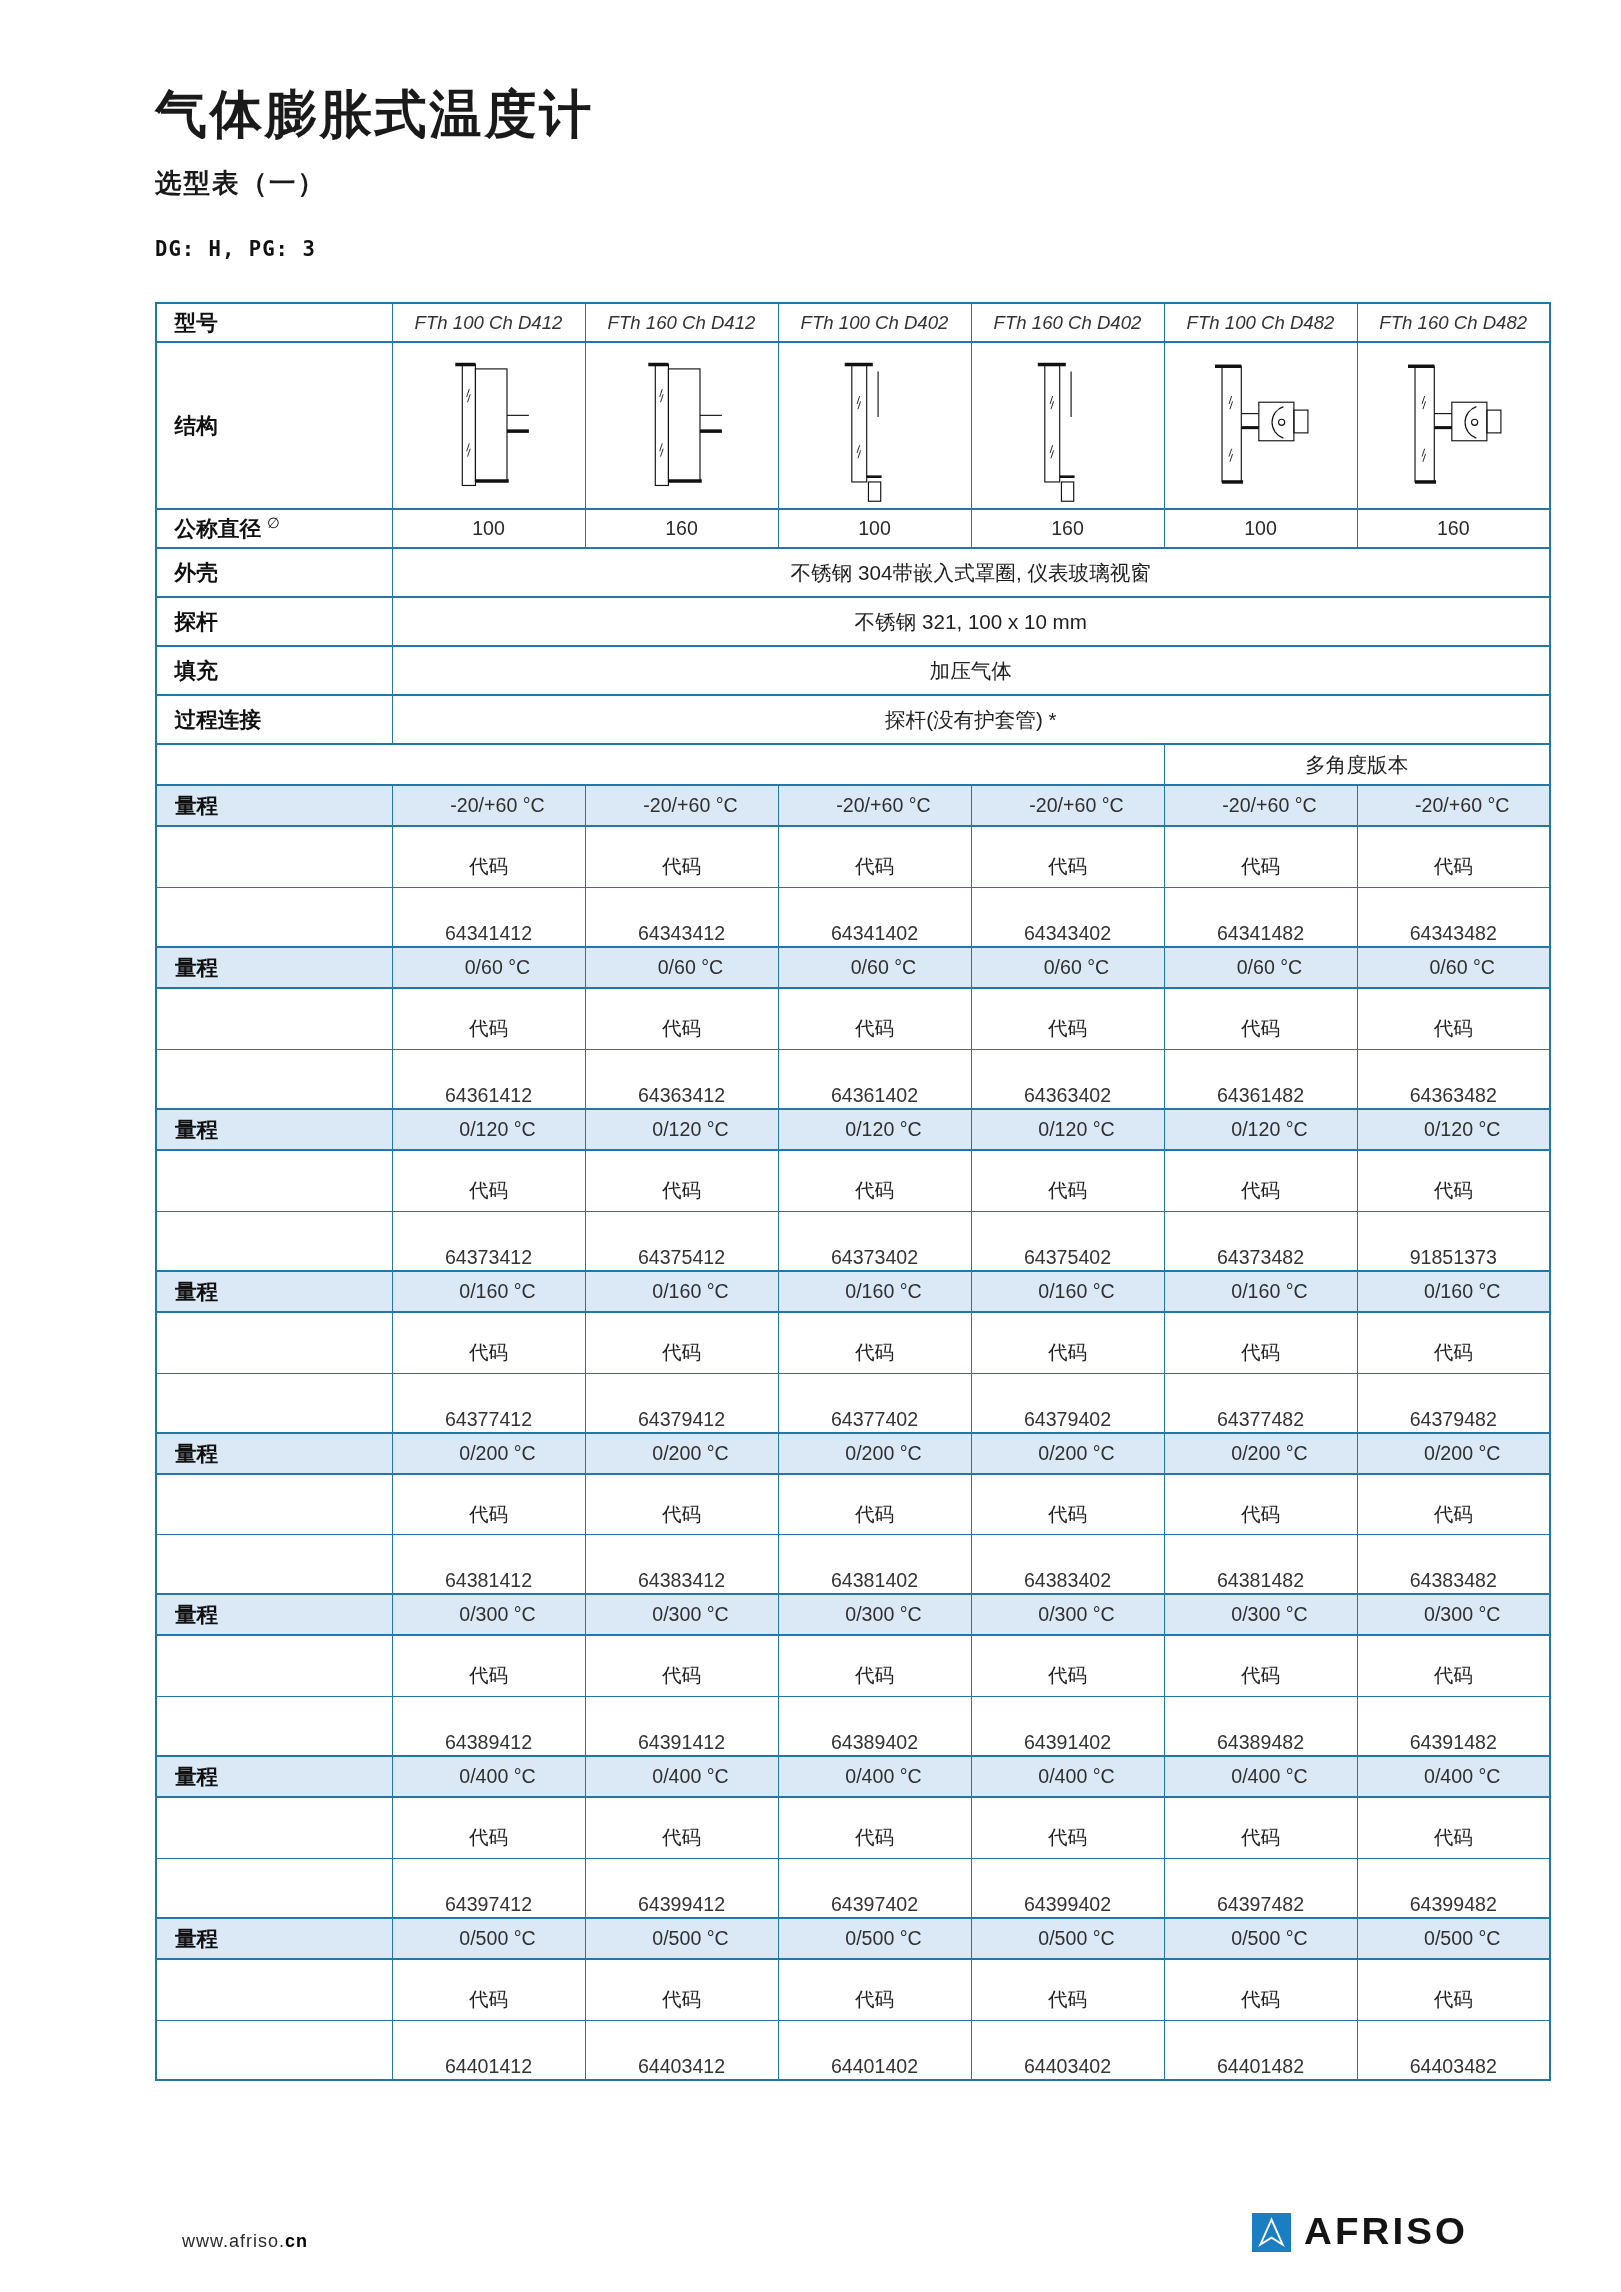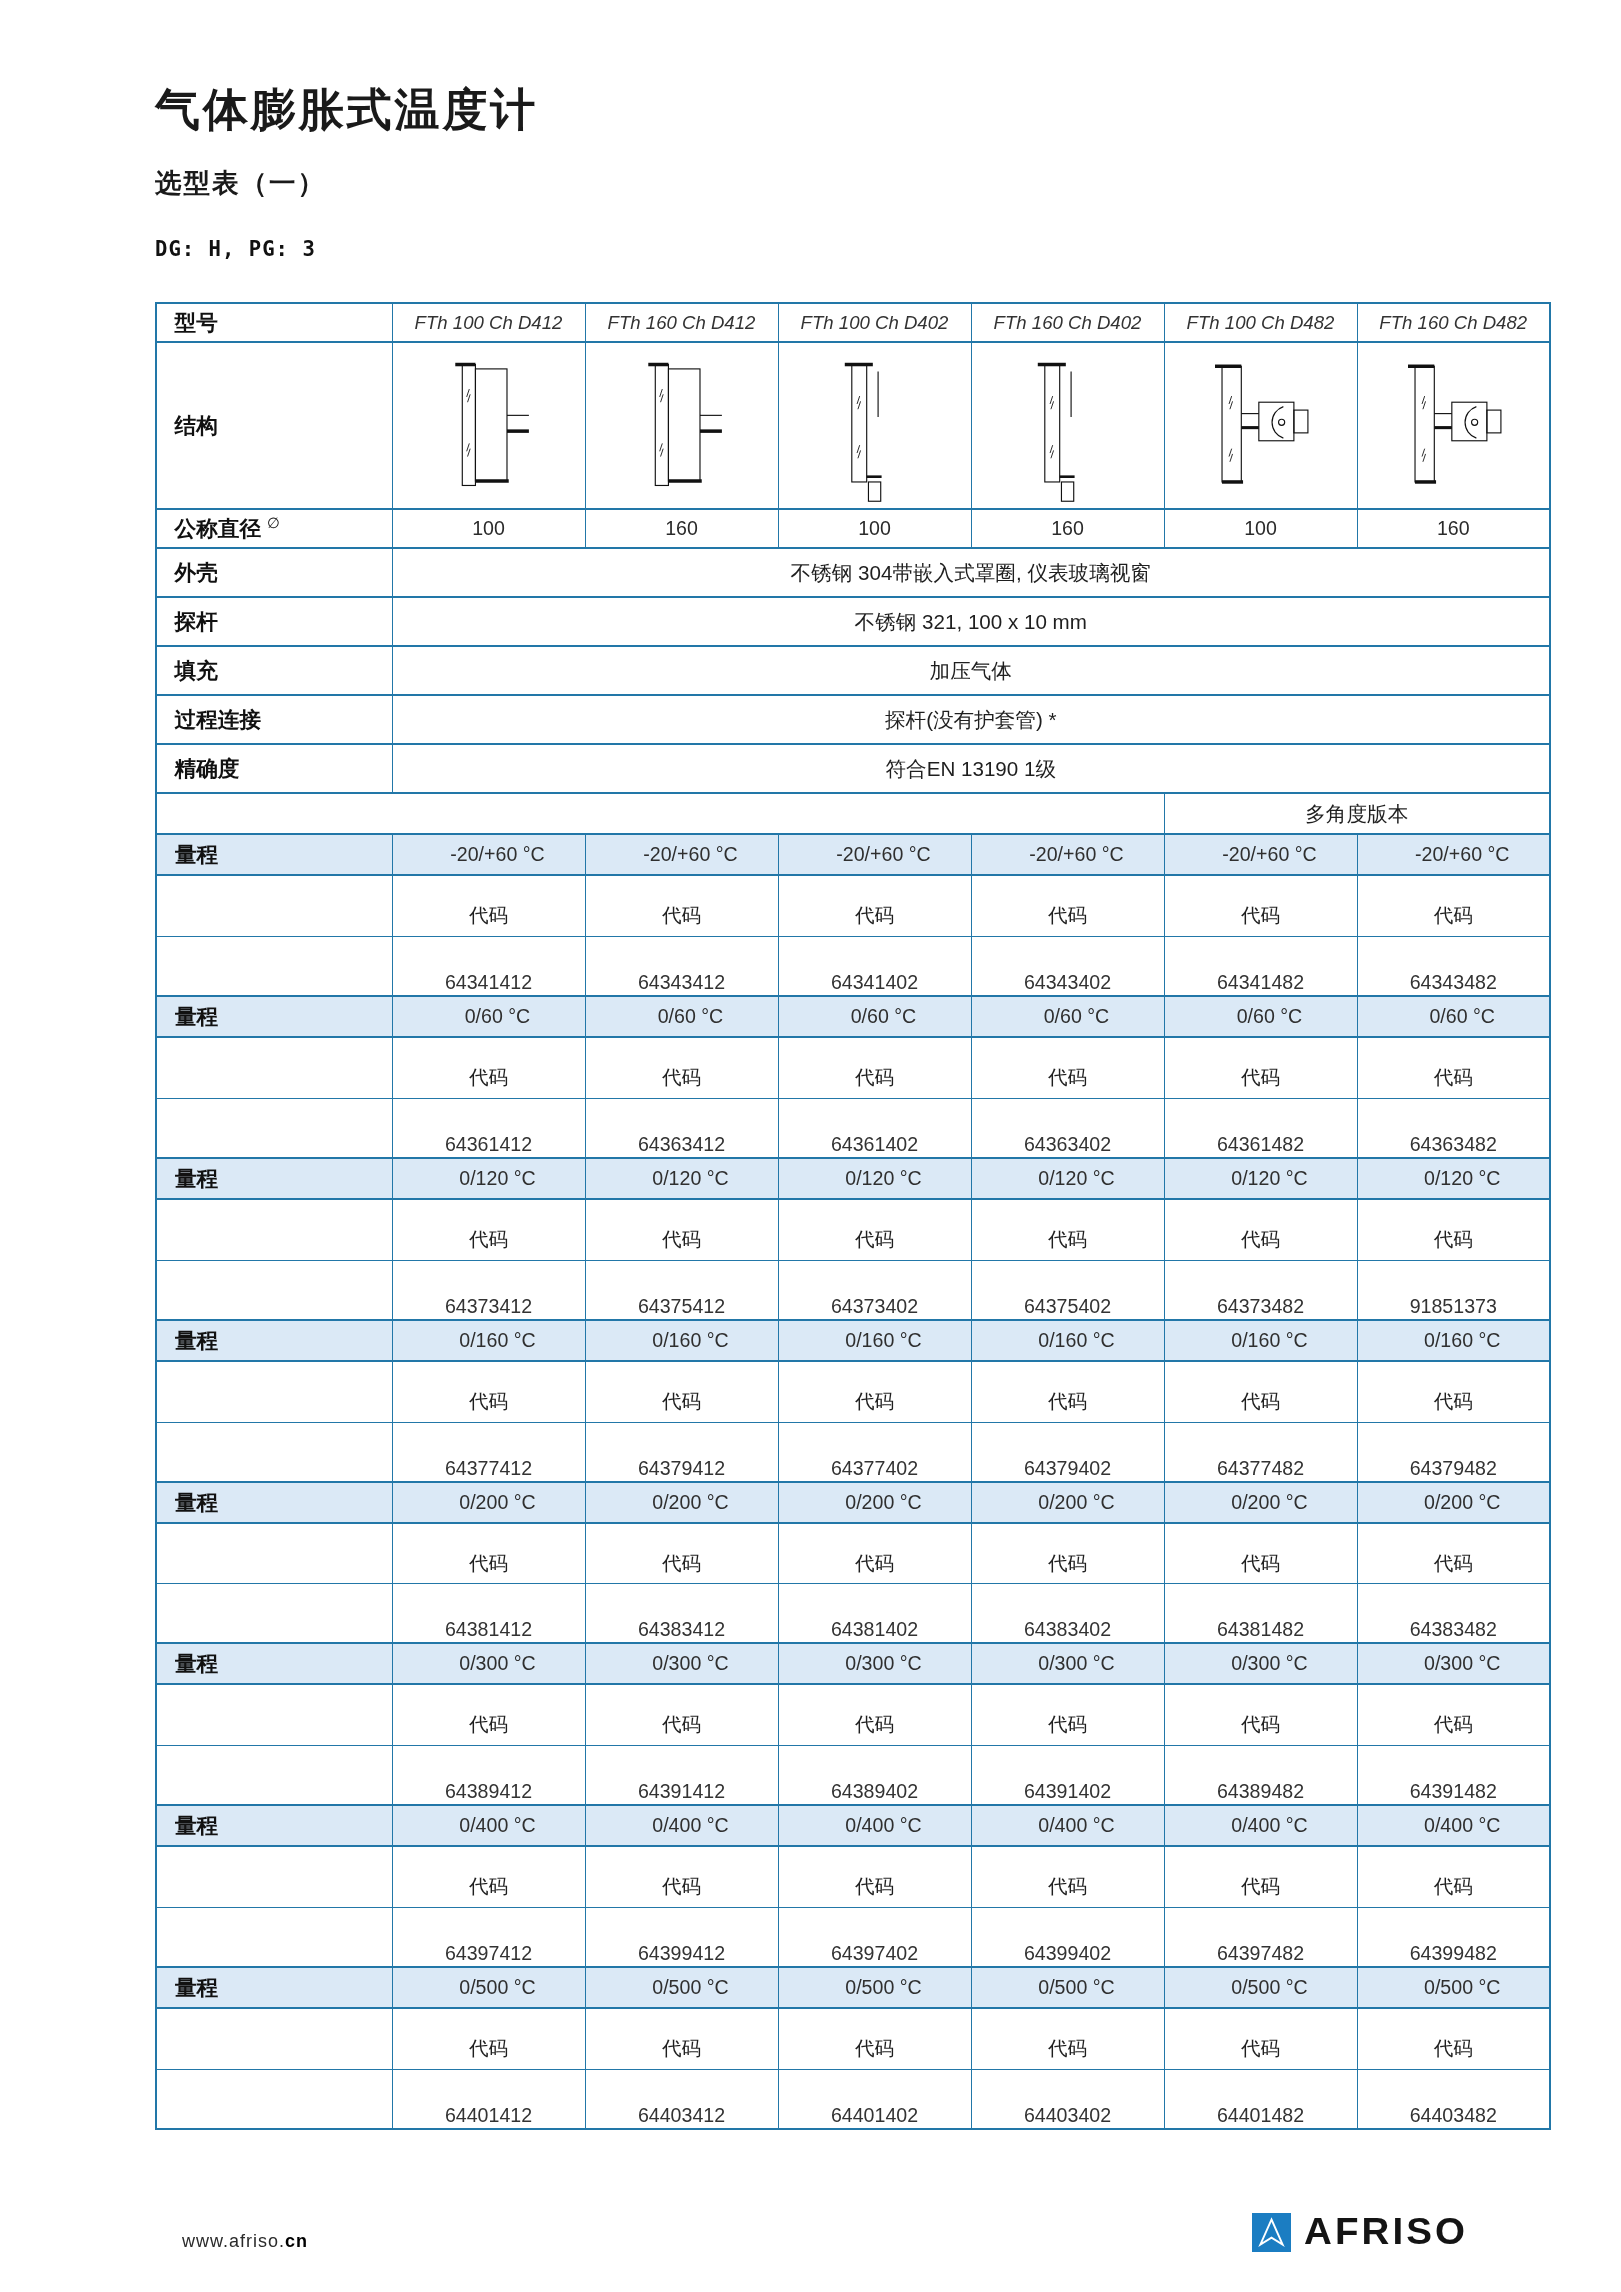--- a/index.html
+++ b/index.html
@@ -6,21 +6,21 @@
     --border:#2277a8;
     --rangebg:#dbe9f6;
     --logoblue:#1b7dc2;
   }
   html,body{margin:0;padding:0;background:#e8e8e8;}
   .page{
     position:relative;width:1621px;height:2293px;background:#ffffff;
     font-family:"Liberation Sans", sans-serif;color:#1a1a1a;overflow:hidden;
     margin:0 auto;
   }
-  .title{position:absolute;left:155px;top:80px;font-size:45px;font-weight:bold;letter-spacing:2.9px;}
+  .title{position:absolute;left:155px;top:80px;font-size:52px;font-weight:bold;letter-spacing:2.9px;}
   .subtitle{position:absolute;left:155px;top:165px;font-size:26.5px;font-weight:600;letter-spacing:2px;}
   .dg-line{position:absolute;left:155px;top:237px;font-family:"DejaVu Sans Mono", monospace;font-size:20.6px;font-weight:600;letter-spacing:1px;color:#111;}
 
   table.sel{
     position:absolute;left:155px;top:302px;width:1395px;
     border-collapse:collapse;table-layout:fixed;
     border:2px solid var(--border);
   }
   col.c-label{width:236px;} col.c-data{width:193px;}
   td{
@@ -190,24 +190,20 @@
         <td class="span" colspan="6">不锈钢 321, 100 x 10 mm</td>
       </tr>
       <tr class="row-spec">
         <td class="lbl">填充</td>
         <td class="span" colspan="6">加压气体</td>
       </tr>
       <tr class="row-spec">
         <td class="lbl">过程连接</td>
         <td class="span" colspan="6">探杆(没有护套管) *</td>
       </tr>
-      <tr class="row-spec">
-        <td class="lbl">精确度</td>
-        <td class="span" colspan="6">符合EN 13190 1级</td>
-      </tr>
       <tr class="row-multi">
         <td colspan="5"></td>
         <td colspan="2">多角度版本</td>
       </tr>
     <tr class="row-range">
           <td class="lbl">量程</td>
           <td class="val">-20/+60 °C</td>
           <td class="val">-20/+60 °C</td>
           <td class="val">-20/+60 °C</td>
           <td class="val">-20/+60 °C</td>

